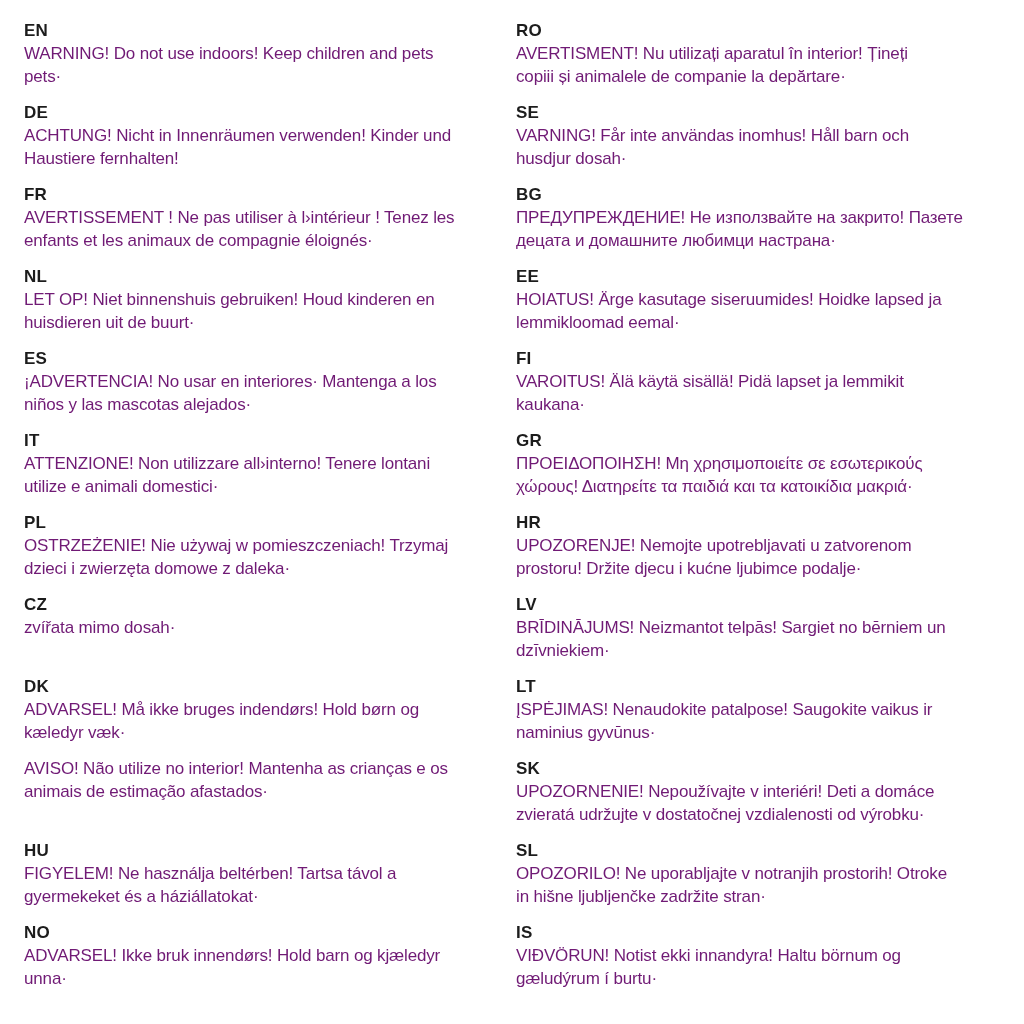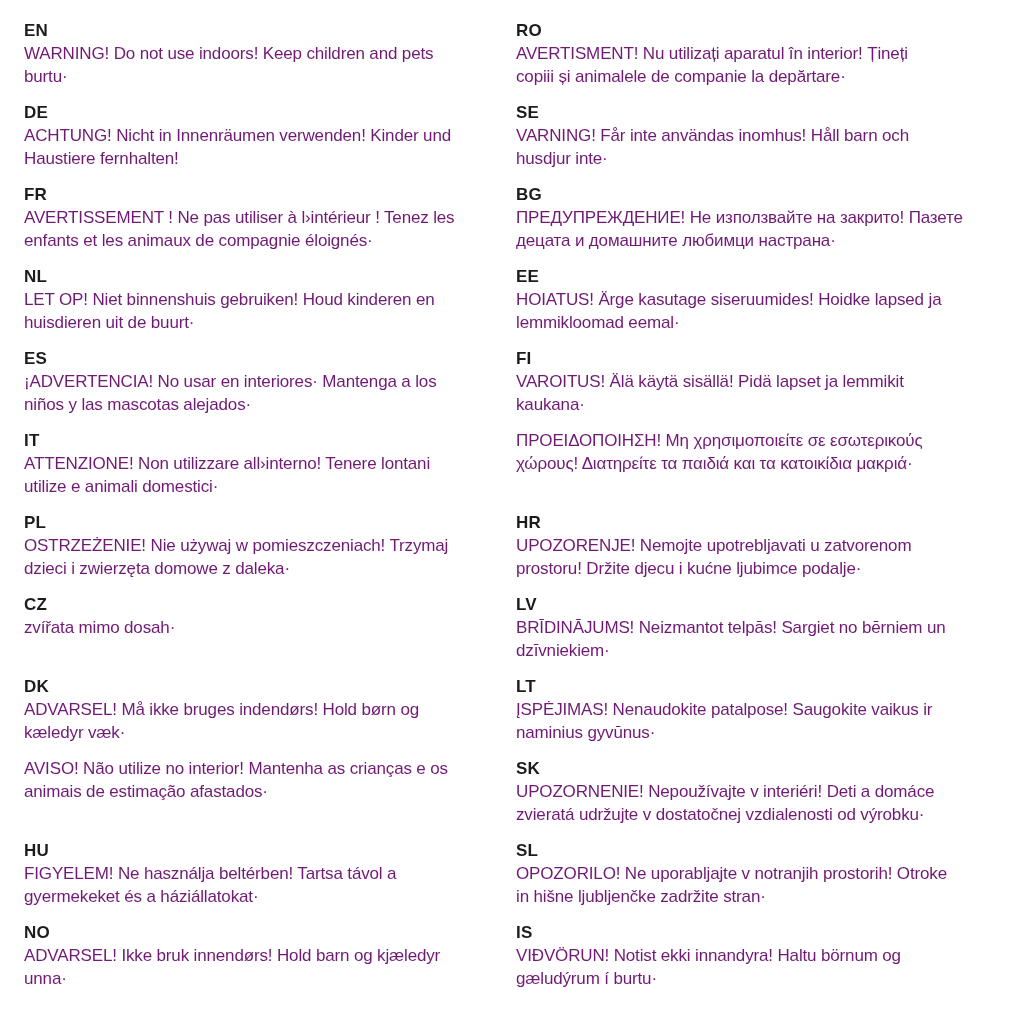--- a/index.html
+++ b/index.html
@@ -47,21 +47,21 @@
   }
 </style>
 </head>
 <body>
 
 <main class="page">
   <section class="col">
   <article class="entry">
     <div class="code">EN</div>
     <div class="line">WARNING! Do not use indoors! Keep children and pets</div>
-    <div class="line">burtu·</div>
+    <div class="line">pets·</div>
   </article>
 
   <article class="entry">
     <div class="code">DE</div>
     <div class="line">ACHTUNG! Nicht in Innenräumen verwenden! Kinder und</div>
     <div class="line">Haustiere fernhalten!</div>
   </article>
 
   <article class="entry">
     <div class="code">FR</div>
@@ -124,21 +124,21 @@
   <section class="col">
   <article class="entry">
     <div class="code">RO</div>
     <div class="line">AVERTISMENT! Nu utilizați aparatul în interior! Țineți</div>
     <div class="line">copiii și animalele de companie la depărtare·</div>
   </article>
 
   <article class="entry">
     <div class="code">SE</div>
     <div class="line">VARNING! Får inte användas inomhus! Håll barn och</div>
-    <div class="line">husdjur inte·</div>
+    <div class="line">husdjur dosah·</div>
   </article>
 
   <article class="entry">
     <div class="code">BG</div>
     <div class="line">ПРЕДУПРЕЖДЕНИЕ! Не използвайте на закрито! Пазете</div>
     <div class="line">децата и домашните любимци настрана·</div>
   </article>
 
   <article class="entry">
     <div class="code">EE</div>
@@ -146,20 +146,21 @@
     <div class="line">lemmikloomad eemal·</div>
   </article>
 
   <article class="entry">
     <div class="code">FI</div>
     <div class="line">VAROITUS! Älä käytä sisällä! Pidä lapset ja lemmikit</div>
     <div class="line">kaukana·</div>
   </article>
 
   <article class="entry">
+    <div class="code">GR</div>
     <div class="line">ΠΡΟΕΙΔΟΠΟΙΗΣΗ! Μη χρησιμοποιείτε σε εσωτερικούς</div>
     <div class="line">χώρους! Διατηρείτε τα παιδιά και τα κατοικίδια μακριά·</div>
   </article>
 
   <article class="entry">
     <div class="code">HR</div>
     <div class="line">UPOZORENJE! Nemojte upotrebljavati u zatvorenom</div>
     <div class="line">prostoru! Držite djecu i kućne ljubimce podalje·</div>
   </article>
 

